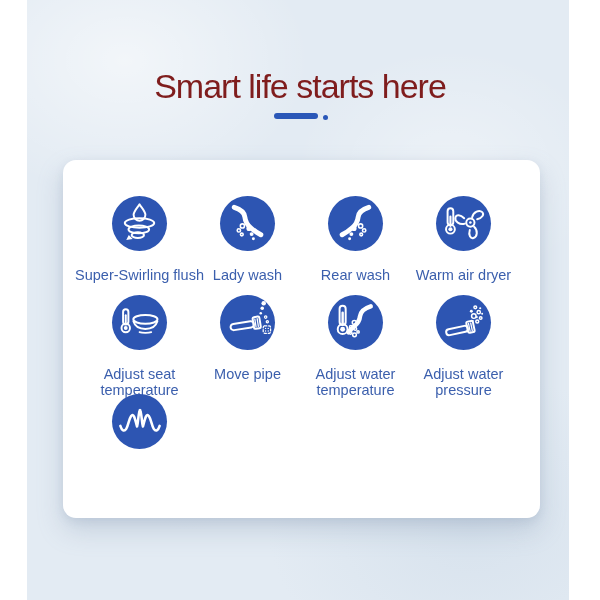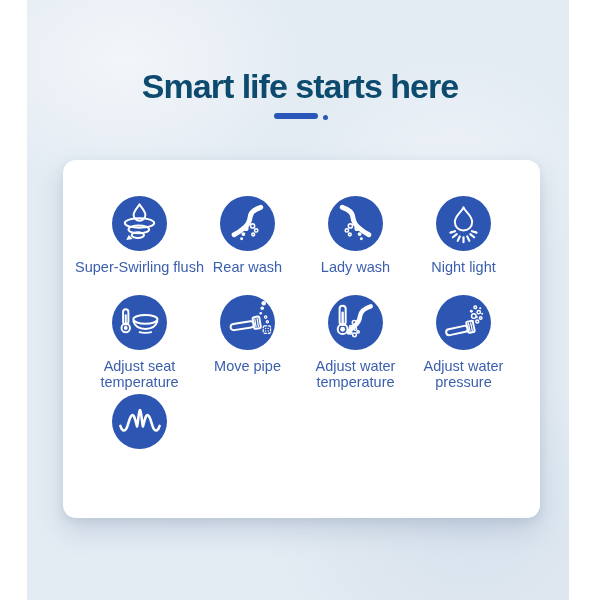--- a/index.html
+++ b/index.html
@@ -7,32 +7,32 @@
   .stage{position:relative;width:600px;height:600px;background:#ffffff;overflow:hidden;}
   .texture{position:absolute;top:0;bottom:0;left:27px;right:31px;
     background-color:#e3ebf3;
     background-image:
       radial-gradient(ellipse 300px 220px at 18% 10%, rgba(255,255,255,.55), rgba(255,255,255,0) 62%),
       radial-gradient(ellipse 340px 260px at 82% 88%, rgba(202,216,230,.45), rgba(202,216,230,0) 60%),
       radial-gradient(ellipse 260px 200px at 78% 28%, rgba(255,255,255,.35), rgba(255,255,255,0) 60%),
       radial-gradient(ellipse 240px 200px at 30% 70%, rgba(208,221,233,.35), rgba(208,221,233,0) 55%);
   }
   .page-title{position:absolute;top:66px;left:0;width:600px;text-align:center;
-    font-size:34px;line-height:40px;font-weight:700;letter-spacing:-1px;color:#0c4a6e;}
+    font-size:34px;line-height:40px;font-weight:400;letter-spacing:-1px;color:#7f1d1d;}
   .underline{position:absolute;top:113px;left:274px;width:44px;height:6px;border-radius:3px;background:#2a57b8;}
   .underline-dot{position:absolute;top:114.5px;left:323px;width:5px;height:5px;border-radius:50%;background:#2a57b8;}
   .card{position:absolute;left:63px;top:160px;width:477px;height:358px;background:#ffffff;border-radius:13px;
     box-shadow:0 12px 26px rgba(125,145,172,.30), 0 3px 8px rgba(125,145,172,.16);}
   .grid{position:absolute;left:50%;transform:translateX(-50%);top:36px;
     display:grid;grid-template-columns:repeat(4,108px);grid-auto-rows:99px;}
   .cell{display:flex;flex-direction:column;align-items:center;}
   .circle{width:55px;height:55px;border-radius:50%;background:#2d55b2;flex:0 0 auto;
     display:flex;align-items:center;justify-content:center;}
   .circle svg{display:block;}
-  .label{margin-top:8px;font-size:14.5px;line-height:16px;color:#3b5fad;text-align:center;white-space:pre;}
+  .label{margin-top:16px;font-size:14.5px;line-height:16px;color:#3b5fad;text-align:center;white-space:pre;}
 </style>
 </head>
 <body>
 
 <div class="stage">
   <div class="texture"></div>
   <div class="page-title">Smart life starts here</div>
   <div class="underline"></div>
   <div class="underline-dot"></div>
   <div class="card">
@@ -45,63 +45,62 @@
               <ellipse cx="27.3" cy="34" rx="10.5" ry="3.9"></ellipse>
               <ellipse cx="26.3" cy="39.8" rx="6.3" ry="2.9"></ellipse>
               <path d="M14.5 44.8l6.6-1.1-4-4Z" fill="#ffffff" stroke="none"></path>
             </svg>
           </div>
           <div class="label">Super-Swirling flush</div>
         </div>
         <div class="cell">
           <div class="circle">
             <svg width="55" height="55" viewBox="0 0 56 56" fill="none" stroke="#ffffff" stroke-width="2" stroke-linecap="round" stroke-linejoin="round">
-              <path d="M41.5 11.5c-6.5 2-10.3 5.4-10.8 9.8-.5 4.4-2.4 7.9-5.7 10.8-2.9 2.6-6.4 5.2-10.6 7.4" stroke-width="5"></path>
-              <circle cx="26.5" cy="33" r="2.6" fill="#ffffff" stroke="none"></circle>
-              <circle cx="23.8" cy="38.8" r="2" fill="#ffffff" stroke="none"></circle>
-              <circle cx="22" cy="43.6" r="1.5" fill="#ffffff" stroke="none"></circle>
-              <circle cx="33.2" cy="30.5" r="2.1" stroke-width="1.6"></circle>
-              <circle cx="36.8" cy="35" r="1.7" stroke-width="1.6"></circle>
-              <circle cx="33.8" cy="39.2" r="1.4" stroke-width="1.6"></circle>
-            </svg>
-          </div>
-          <div class="label">Rear wash</div>
-        </div>
-        <div class="cell">
-          <div class="circle">
-            <svg width="55" height="55" viewBox="0 0 56 56" fill="none" stroke="#ffffff" stroke-width="2" stroke-linecap="round" stroke-linejoin="round">
               <g transform="translate(56 0) scale(-1 1)">
                 <path d="M41.5 11.5c-6.5 2-10.3 5.4-10.8 9.8-.5 4.4-2.4 7.9-5.7 10.8-2.9 2.6-6.4 5.2-10.6 7.4" stroke-width="5"></path>
                 <circle cx="26.5" cy="33" r="2.6" fill="#ffffff" stroke="none"></circle>
                 <circle cx="23.8" cy="38.8" r="2" fill="#ffffff" stroke="none"></circle>
                 <circle cx="22" cy="43.6" r="1.5" fill="#ffffff" stroke="none"></circle>
                 <circle cx="33.2" cy="30.5" r="2.1" stroke-width="1.6"></circle>
                 <circle cx="36.8" cy="35" r="1.7" stroke-width="1.6"></circle>
                 <circle cx="33.8" cy="39.2" r="1.4" stroke-width="1.6"></circle>
               </g>
             </svg>
           </div>
           <div class="label">Lady wash</div>
         </div>
         <div class="cell">
           <div class="circle">
             <svg width="55" height="55" viewBox="0 0 56 56" fill="none" stroke="#ffffff" stroke-width="2" stroke-linecap="round" stroke-linejoin="round">
-              <path d="M28 11.5c-1.3 4.3-8.8 8.5-8.8 14.9 0 5.2 4 8.7 8.8 8.7s8.8-3.5 8.8-8.7c0-6.4-7.5-10.6-8.8-14.9Z"></path>
-              <g stroke-width="2.2">
-                <line x1="28" y1="42" x2="28" y2="47"></line>
-                <line x1="24.2" y1="41.2" x2="22.1" y2="45.7"></line>
-                <line x1="31.8" y1="41.2" x2="33.9" y2="45.7"></line>
-                <line x1="21.1" y1="38.8" x2="17.2" y2="42"></line>
-                <line x1="34.9" y1="38.8" x2="38.8" y2="42"></line>
-                <line x1="19.4" y1="35.8" x2="14.7" y2="37.3"></line>
-                <line x1="36.6" y1="35.8" x2="41.3" y2="37.3"></line>
-              </g>
+              <path d="M41.5 11.5c-6.5 2-10.3 5.4-10.8 9.8-.5 4.4-2.4 7.9-5.7 10.8-2.9 2.6-6.4 5.2-10.6 7.4" stroke-width="5"></path>
+              <circle cx="26.5" cy="33" r="2.6" fill="#ffffff" stroke="none"></circle>
+              <circle cx="23.8" cy="38.8" r="2" fill="#ffffff" stroke="none"></circle>
+              <circle cx="22" cy="43.6" r="1.5" fill="#ffffff" stroke="none"></circle>
+              <circle cx="33.2" cy="30.5" r="2.1" stroke-width="1.6"></circle>
+              <circle cx="36.8" cy="35" r="1.7" stroke-width="1.6"></circle>
+              <circle cx="33.8" cy="39.2" r="1.4" stroke-width="1.6"></circle>
             </svg>
           </div>
-          <div class="label">Night light</div>
+          <div class="label">Rear wash</div>
+        </div>
+        <div class="cell">
+          <div class="circle">
+            <svg width="55" height="55" viewBox="0 0 56 56" fill="none" stroke="#ffffff" stroke-width="2" stroke-linecap="round" stroke-linejoin="round">
+              <rect x="11.8" y="12.5" width="5.8" height="17" rx="2.9"></rect>
+              <line x1="14.7" y1="21" x2="14.7" y2="30.5" stroke-width="2.2"></line>
+              <circle cx="14.7" cy="33.8" r="4.5"></circle>
+              <circle cx="14.7" cy="33.8" r="2.1" fill="#ffffff" stroke="none"></circle>
+              <circle cx="35" cy="27" r="4.2"></circle>
+              <circle cx="35" cy="27" r="1.3" fill="#ffffff" stroke="none"></circle>
+              <path d="M36.8 21.6c1.2-5.6 7.4-8 10.3-5.2 2.2 2.2.2 6-5.2 7.3"></path>
+              <path transform="rotate(120 35 27)" d="M36.8 21.6c1.2-5.6 7.4-8 10.3-5.2 2.2 2.2.2 6-5.2 7.3"></path>
+              <path transform="rotate(240 35 27)" d="M36.8 21.6c1.2-5.6 7.4-8 10.3-5.2 2.2 2.2.2 6-5.2 7.3"></path>
+            </svg>
+          </div>
+          <div class="label">Warm air dryer</div>
         </div>
         <div class="cell">
           <div class="circle">
             <svg width="55" height="55" viewBox="0 0 56 56" fill="none" stroke="#ffffff" stroke-width="2" stroke-linecap="round" stroke-linejoin="round">
               <rect x="11.3" y="14.5" width="5.4" height="15.5" rx="2.7"></rect>
               <line x1="14" y1="20.5" x2="14" y2="28.5" stroke-width="2"></line>
               <circle cx="14" cy="33.6" r="4.3"></circle>
               <circle cx="14" cy="33.6" r="2" fill="#ffffff" stroke="none"></circle>
               <ellipse cx="34" cy="24.8" rx="12.3" ry="4.5"></ellipse>
               <path d="M21.8 26.8c1.6 5.4 6.6 7.8 12.2 7.8s10.6-2.4 12.2-7.8"></path>

